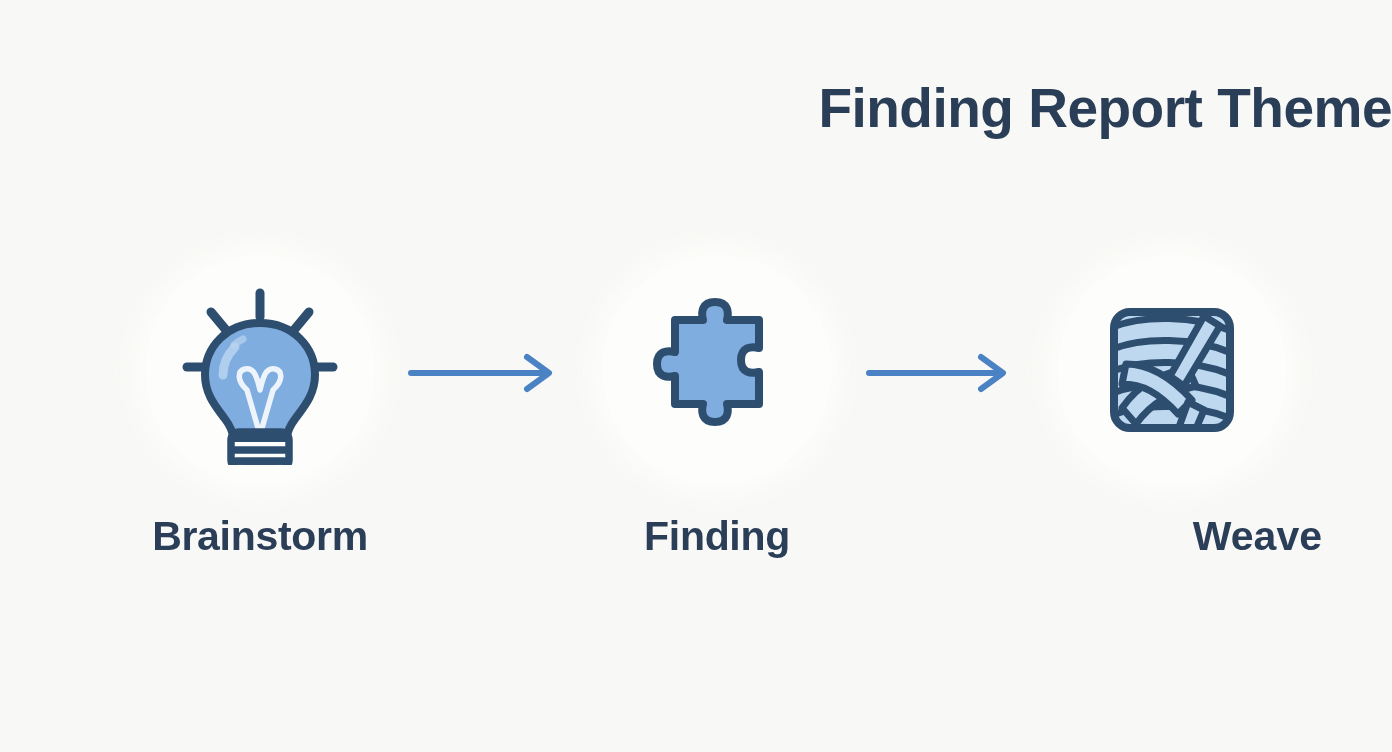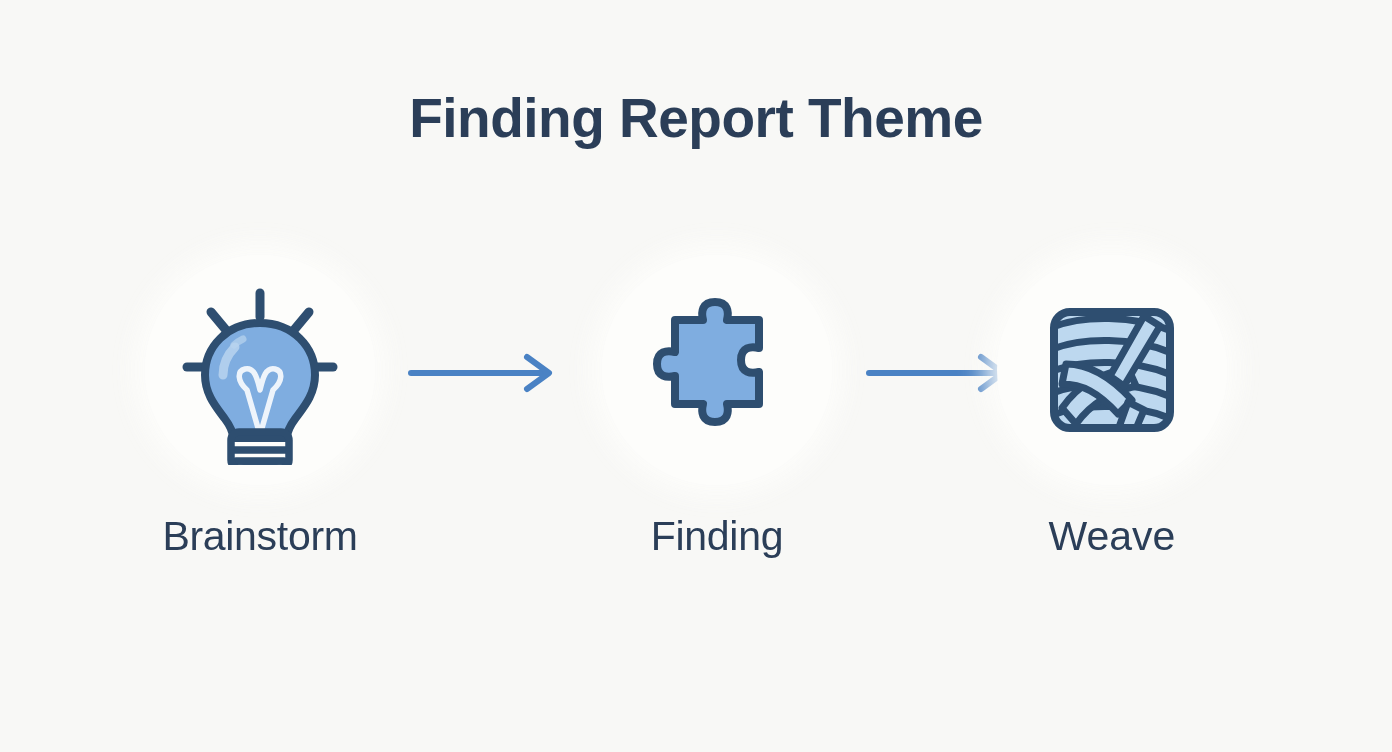--- a/index.html
+++ b/index.html
@@ -12,24 +12,24 @@
     height: 752px;
     background: #f8f8f6;
     font-family: "Liberation Sans", sans-serif;
     overflow: hidden;
     position: relative;
   }
 
   
   .page-title {
     position: absolute;
-    top: 88px;
+    top: 78px;
     left: 0;
     width: 1392px;
-    text-align: center;
+    text-align: right;
     font-size: 55px;
     font-weight: bold;
     letter-spacing: -0.5px;
     color: #2b3e58;
     line-height: 1.1;
     white-space: nowrap;
   }
 
   
   .flow {
@@ -42,39 +42,39 @@
 
   .step {
     position: absolute;
     top: 0;
     width: 300px;
     margin-left: -150px;
     text-align: center;
   }
   .step-1 { left: 260px; }
   .step-2 { left: 717px; }
-  .step-3 { left: 1112px; }
+  .step-3 { left: 1172px; text-align: right; }
 
   .icon-circle {
     width: 230px;
     height: 230px;
     margin: 0 auto;
     border-radius: 50%;
     background: #fdfdfb;
     display: flex;
     align-items: center;
     justify-content: center;
     box-shadow: 0 0 26px 12px rgba(253,253,251,0.92);
   }
   .icon-circle svg { display: block; }
 
   .step-label {
     margin-top: 28px;
     font-size: 41px;
-    font-weight: normal;
+    font-weight: bold;
     letter-spacing: -0.3px;
     color: #2b3e58;
     white-space: nowrap;
   }
   .step-3 .step-label { letter-spacing: 0px; }
 
   
   .arrow {
     position: absolute;
     top: 98px;

